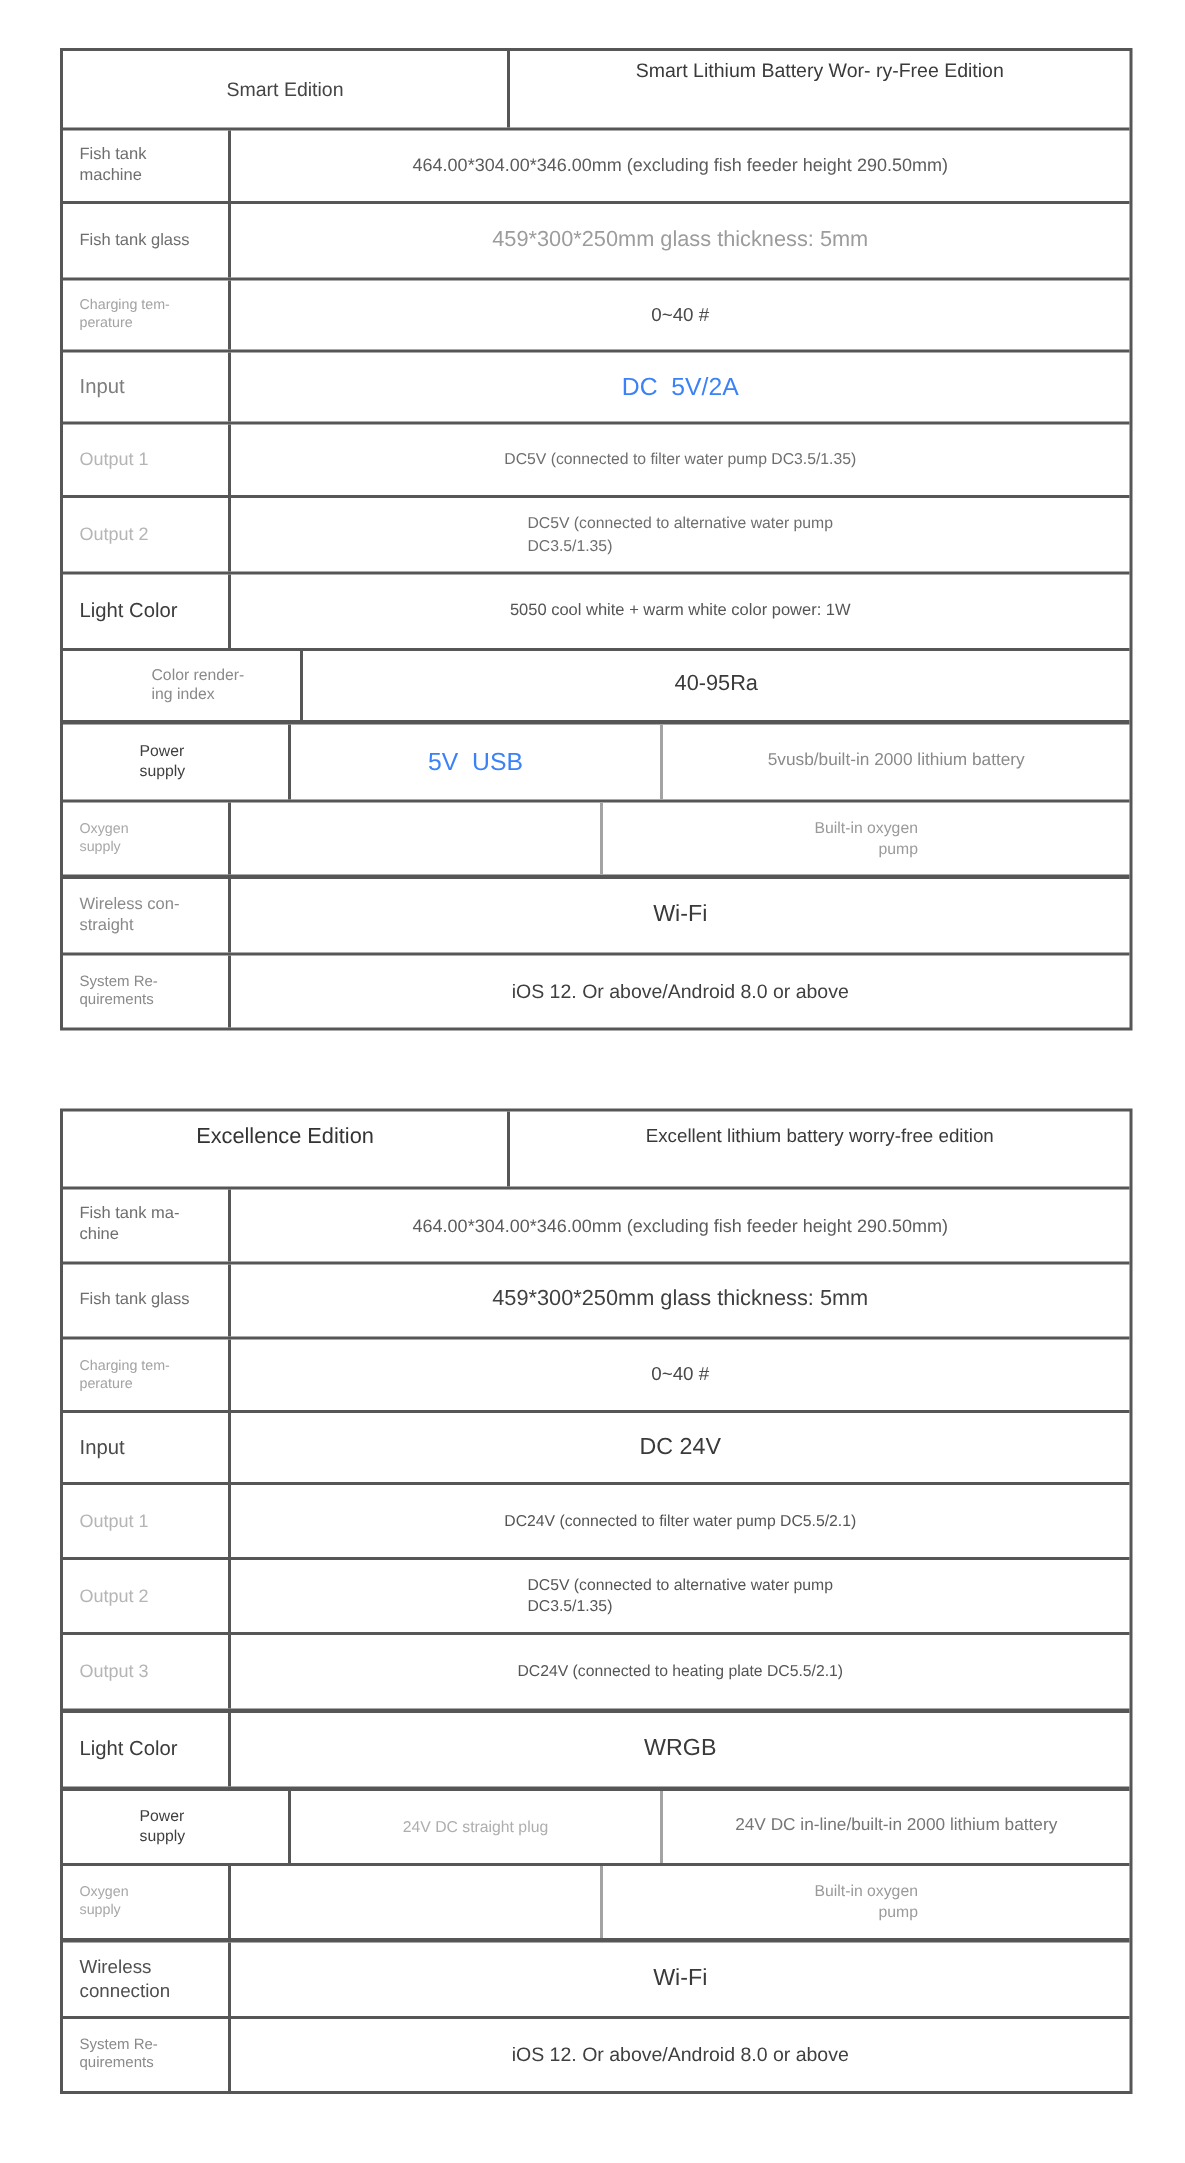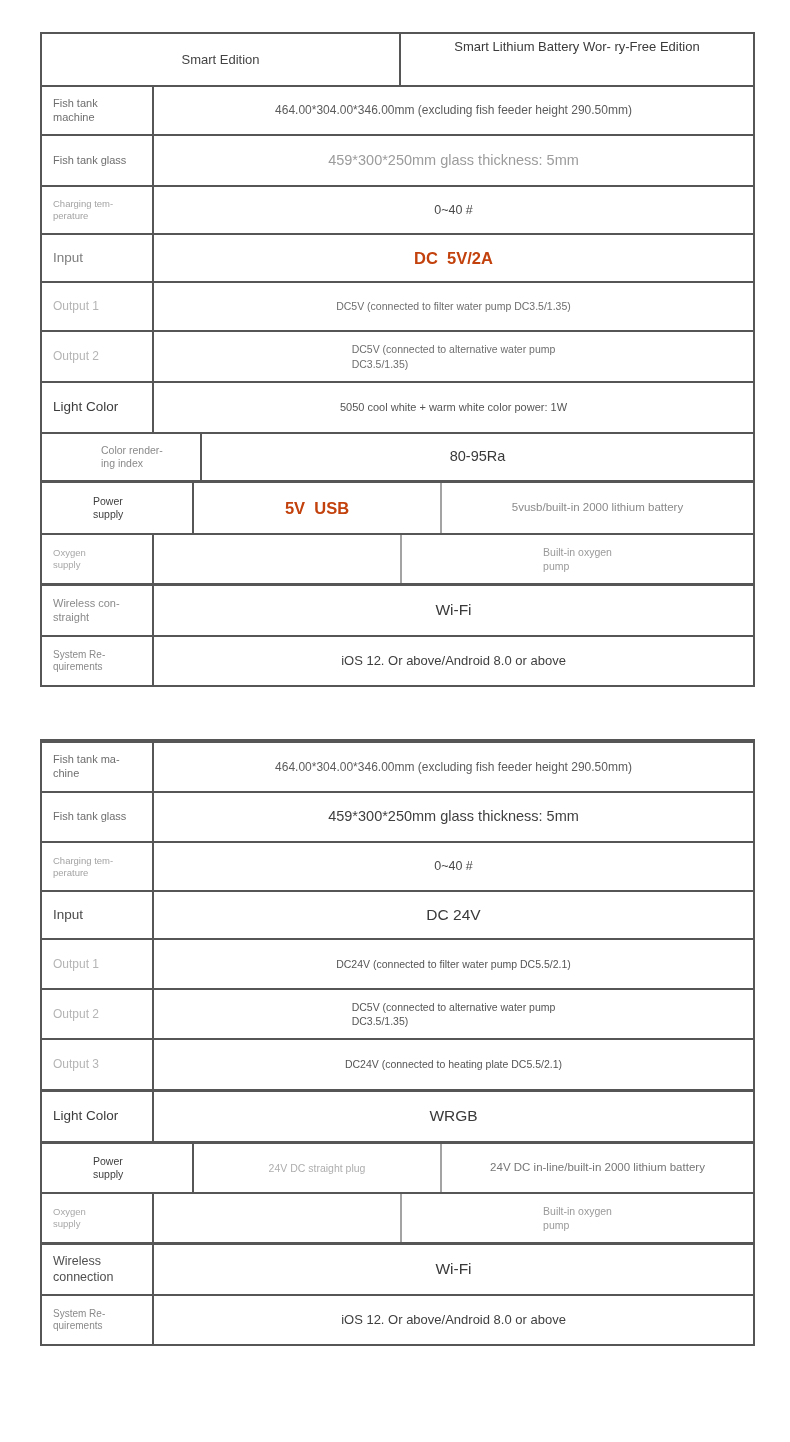--- a/index.html
+++ b/index.html
@@ -21,24 +21,24 @@
   .cell{display:flex;align-items:center;box-sizing:border-box;}
   .label{
     width:112px;border-right:2px solid #565656;
     padding-left:11px;padding-right:4px;
     white-space:pre-wrap;line-height:1.25;
   }
   .value{flex:1;justify-content:center;text-align:center;}
   .value span{white-space:pre-wrap;line-height:1.35;}
   .value .left-block{text-align:left;}
   .col1{width:248px;border-right:2px solid #a3a3a3;justify-content:center;text-align:center;}
-  .col2{flex:1;justify-content:center;text-align:left;}
+  .col2{flex:1;justify-content:center;text-align:right;}
   .col2 span, .col1 span{white-space:pre-wrap;line-height:1.35;}
   
-  .hcol1{width:359px;border-right:2px solid #565656;justify-content:center;text-align:center;}
+  .hcol1{width:298px;border-right:2px solid #565656;justify-content:center;text-align:center;}
   .hcol2{flex:1;justify-content:center;}
   .cell-top{align-items:flex-start;}
   .pt5{padding-top:5px;}
   .pt8{padding-top:8px;}
   
   .h46{height:46px}.h47{height:47px}.h48{height:48px}.h49{height:49px}
   .h50{height:50px}.h51{height:51px}
   
   .h1c1{color:#444444;font-size:13px;}
   .h1c2{color:#3a3a3a;font-size:13px;text-align:left;line-height:1.3;}
@@ -55,21 +55,21 @@
   .l-pow{color:#3f3f3f;font-size:10.5px;margin-left:40px;}
   .l-oxy{color:#a8a8a8;font-size:9.5px;}
   .l-wire1{color:#8a8a8a;font-size:11px;}
   .l-wire2{color:#4f4f4f;font-size:12.5px;}
   .l-sys{color:#8a8a8a;font-size:10px;}
   
   .v-dim{color:#5c5c5c;font-size:12px;}
   .v-glass1{color:#9c9c9c;font-size:14.5px;}
   .v-glass2{color:#3f3f3f;font-size:14.5px;}
   .v-temp{color:#4a4a4a;font-size:12.5px;}
-  .v-big{color:#c2410c;font-size:16.5px;font-weight:bold;}
+  .v-big{color:#3b82f6;font-size:16.5px;}
   .v-big2{color:#3a3a3a;font-size:15.5px;}
   .v-out{color:#6e6e6e;font-size:10.5px;}
   .v-out2{color:#555555;font-size:10.5px;}
   .v-small{color:#555555;font-size:11px;}
   .v-ra{color:#3a3a3a;font-size:14.5px;}
   .v-batt{color:#8a8a8a;font-size:11.5px;}
   .v-plug{color:#aeaeae;font-size:10.5px;}
   .v-batt2{color:#767676;font-size:11.5px;}
   .v-oxy{color:#9a9a9a;font-size:10.5px;}
   .v-ios{color:#3f3f3f;font-size:13px;}
@@ -136,21 +136,21 @@
     <div class="cell label l-dark">Light Color</div>
     <div class="cell value">
         <span class="v-small">5050 cool white + warm white color power: 1W</span>
       </div>
   </div>
 
   <div class="row h46">
     <div class="cell label l-cri">Color render-
 ing index</div>
     <div class="cell value">
-        <span class="v-ra">80-95Ra</span>
+        <span class="v-ra">40-95Ra</span>
       </div>
   </div>
 
   <div class="row h50 bt-thick">
     <div class="cell label l-pow">Power
 supply</div>
     <div class="cell col1">
         <span class="v-big">5V  USB</span>
       </div>
     <div class="cell col2">
@@ -183,20 +183,30 @@
 quirements</div>
     <div class="cell value">
         <span class="v-ios">iOS 12. Or above/Android 8.0 or above</span>
       </div>
   </div>
 
 </div>
 
 <div class="spec-table" id="table2">
 
+  <div class="row first h50">
+    <div class="cell hcol1 cell-top pt8">
+      <span class="h2c1">Excellence
+Edition</span>
+    </div>
+    <div class="cell hcol2 cell-top pt8">
+      <span class="h2c2">Excellent lithium battery worry-free
+edition</span>
+    </div>
+  </div>
 
   <div class="row h48">
     <div class="cell label l-std">Fish tank ma-
 chine</div>
     <div class="cell value">
         <span class="v-dim">464.00*304.00*346.00mm (excluding fish feeder height 290.50mm)</span>
       </div>
   </div>
 
   <div class="row h48">

